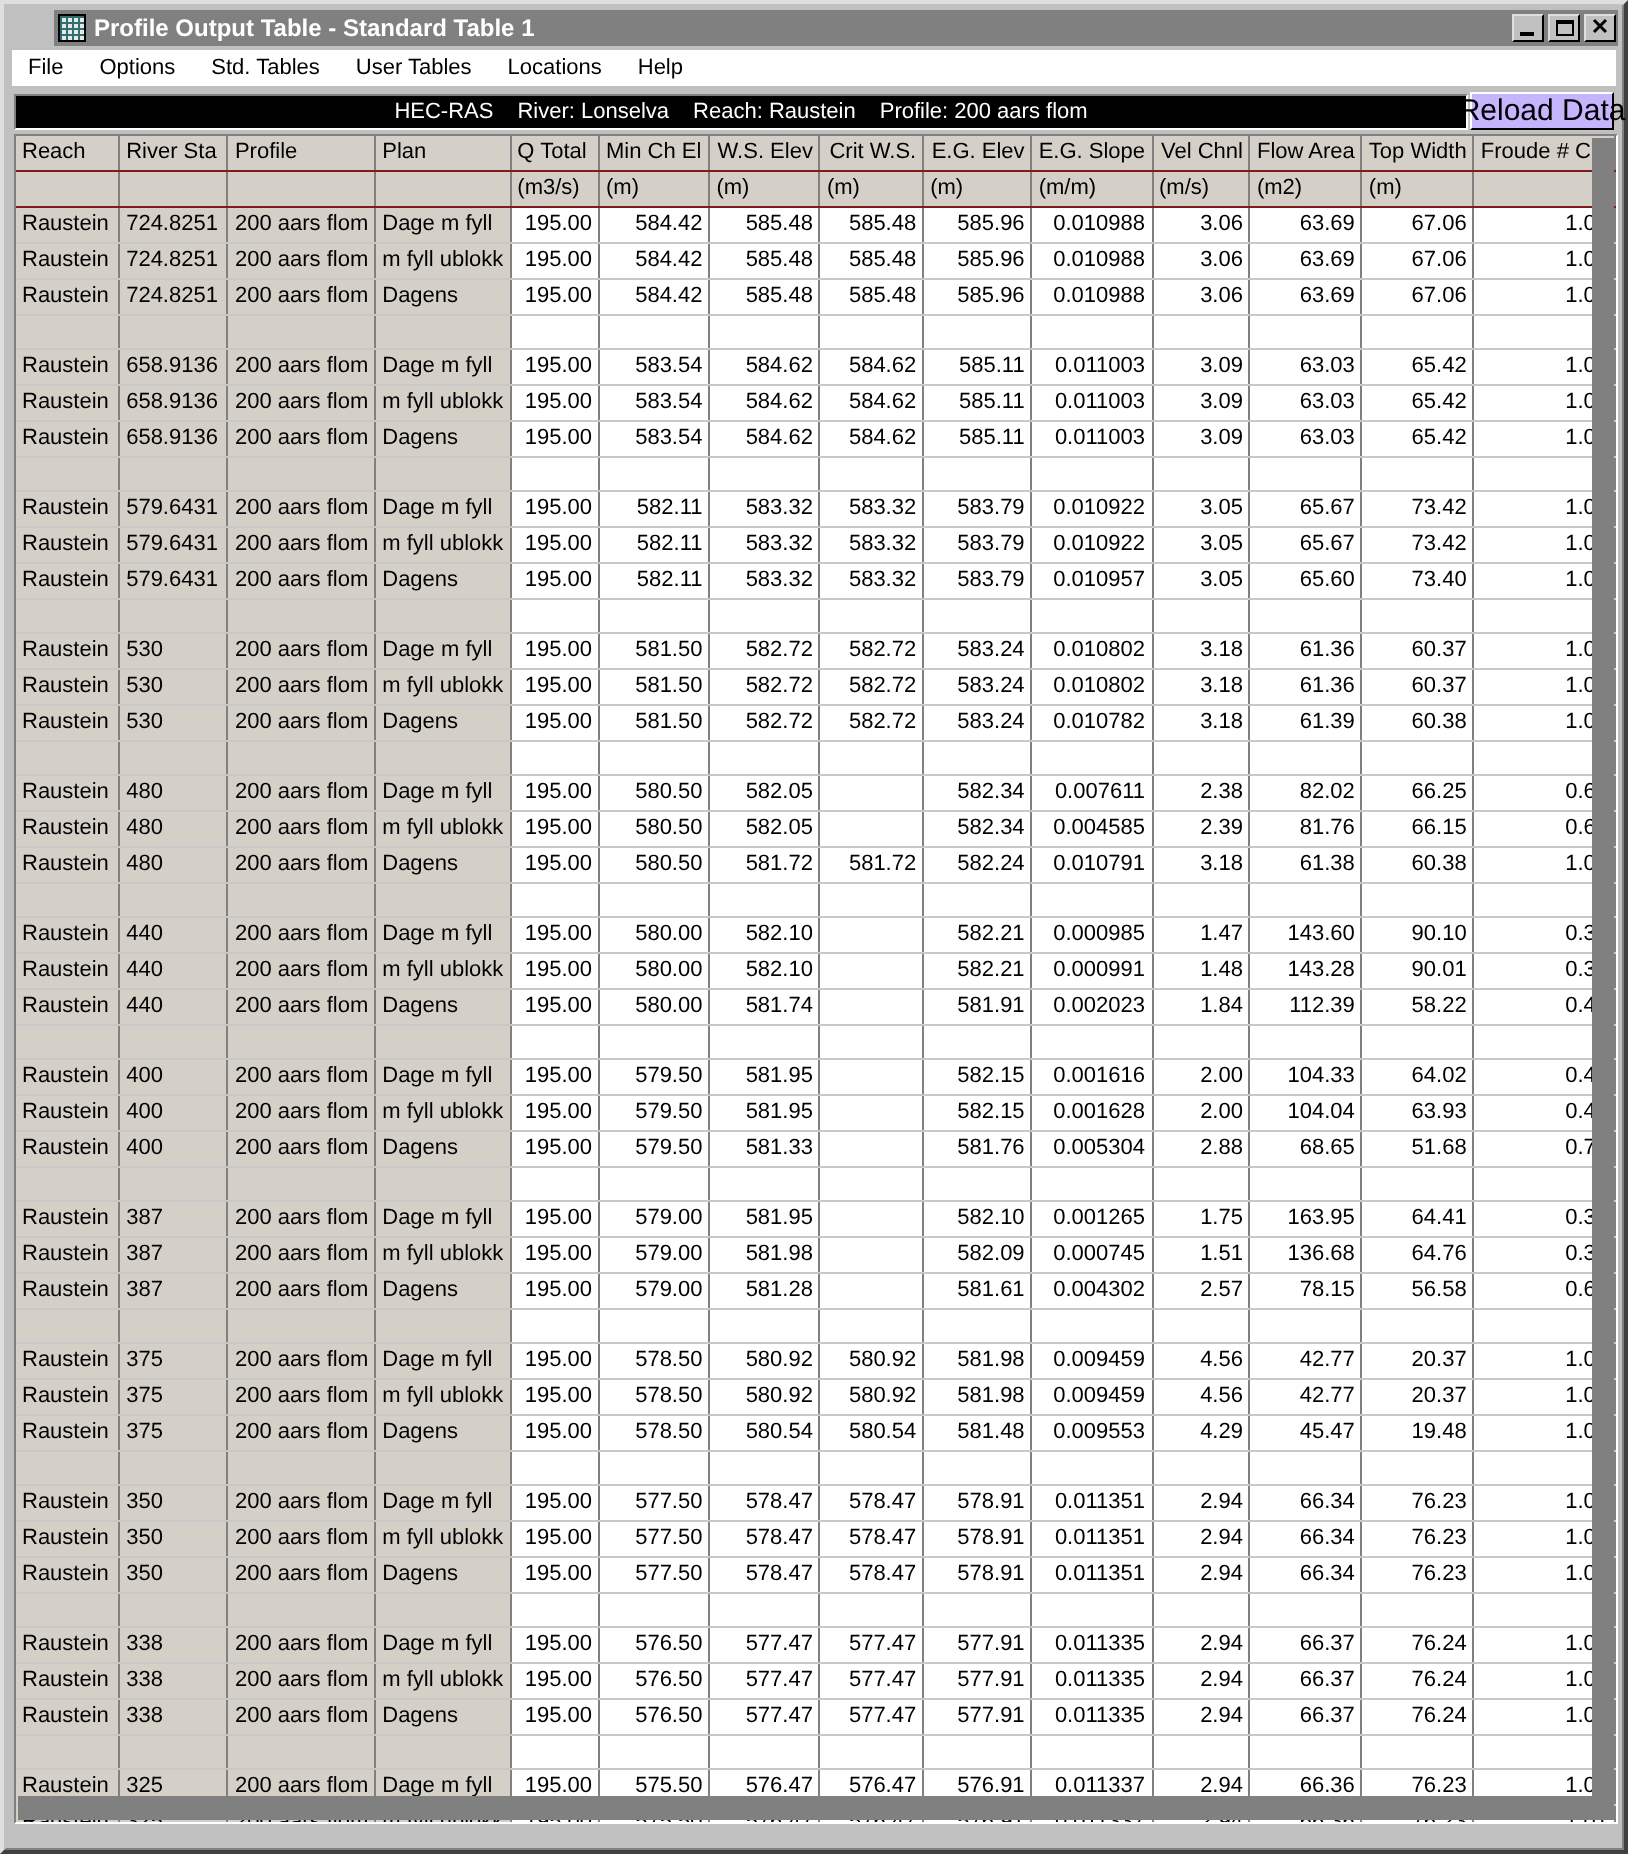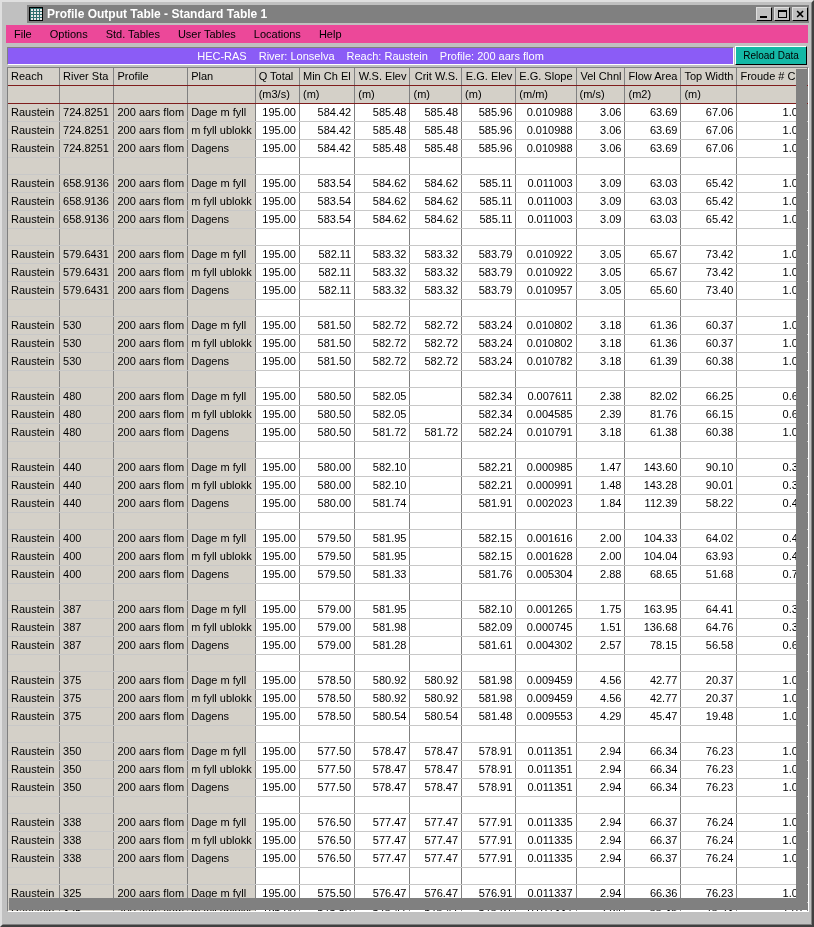--- a/index.html
+++ b/index.html
@@ -68,49 +68,49 @@
   .tbtn.maxbtn::after{
     content:"";position:absolute;left:3px;top:2px;width:9px;height:8px;
     border:1px solid #000;border-top-width:2px;box-sizing:border-box;
   }
   .tbtn.closebtn{margin-right:1px;font-family:"Liberation Sans",sans-serif;font-weight:bold;font-size:11px;}
 
   
   #menubar{
     position:absolute;left:3px;top:22px;right:3px;height:18px;
     display:flex;align-items:center;
-    background:#ec4899;
+    background:#ffffff;
   }
   .menu-item{
     padding:1px 9px 1px 9px;color:#000;font-size:11px;white-space:nowrap;
   }
   .menu-item:first-child{padding-left:8px;}
 
   
   #bannerrow{
     position:absolute;left:4px;top:44px;right:4px;height:18px;
   }
   #banner{
     position:absolute;left:0;top:0;width:727px;height:18px;
-    background:#8b5cf6;
+    background:#000000;
     box-sizing:border-box;
     border-left:1px solid #808080;border-top:1px solid #808080;
     border-right:1px solid #ffffff;border-bottom:1px solid #ffffff;
     display:flex;align-items:center;justify-content:center;
     color:#ffffff;font-size:11px;white-space:nowrap;
   }
   #banner span{margin:0 6px;}
   #reload-btn{
     position:absolute;right:0;top:-1px;width:72px;height:19px;
-    background:#14b8a6;
+    background:#c4b5fd;
     box-sizing:border-box;
     border-left:1px solid #ffffff;border-top:1px solid #ffffff;
     border-right:1px solid #000;border-bottom:1px solid #000;
     display:flex;align-items:center;justify-content:center;
-    font-size:10px;color:#000;white-space:nowrap;
+    font-size:15px;color:#000;white-space:nowrap;
   }
 
   
   #gridframe{
     position:absolute;left:4px;top:64px;width:802px;height:845px;
     background:#808080;
     box-sizing:border-box;
     border-left:1px solid #808080;border-top:1px solid #808080;
     border-right:1px solid #ffffff;border-bottom:1px solid #ffffff;
     overflow:hidden;

